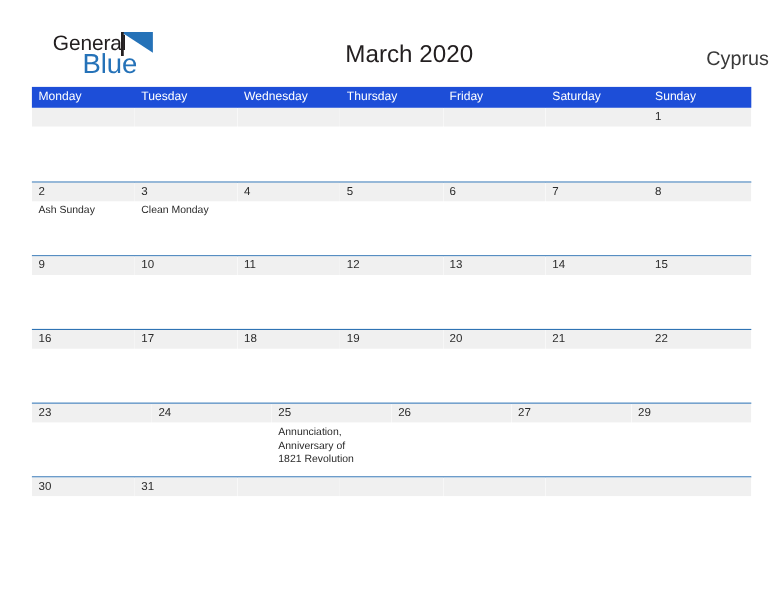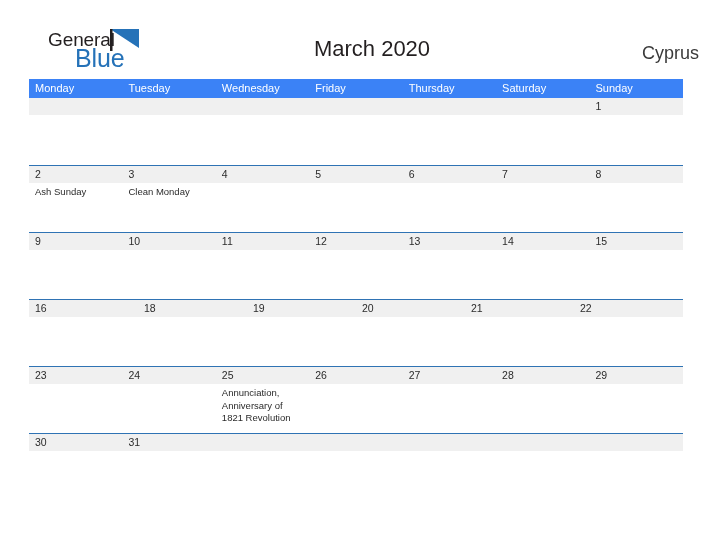--- a/index.html
+++ b/index.html
@@ -94,21 +94,21 @@
   .calendar {
     position: absolute;
     left: 29px;
     top: 79px;
     width: 654px;
   }
 
   .weekday-row {
     display: flex;
     width: 100%;
-    background: #3b82f6;
+    background: #1d4ed8;
     height: 19px;
   }
   .weekday-cell {
     flex: 1 1 0;
     box-sizing: border-box;
     padding-left: 6px;
     color: #ffffff;
     font-size: 11px;
     line-height: 19px;
     white-space: nowrap;
@@ -187,22 +187,22 @@
     <div class="cal-region">Cyprus</div>
 
   </div>
 
   <div class="calendar">
 
     <div class="weekday-row">
       <div class="weekday-cell">Monday</div>
       <div class="weekday-cell">Tuesday</div>
       <div class="weekday-cell">Wednesday</div>
+      <div class="weekday-cell">Thursday</div>
       <div class="weekday-cell">Friday</div>
-      <div class="weekday-cell">Thursday</div>
       <div class="weekday-cell">Saturday</div>
       <div class="weekday-cell">Sunday</div>
     </div>
 
     <div id="weeks-container">
         <div class="week-row first tall">
           <div class="day-cell empty">
             <div class="day-number-band"></div>
           </div>
           <div class="day-cell empty">
@@ -272,20 +272,23 @@
           <div class="day-cell">
             <div class="day-number-band">14</div>
           </div>
           <div class="day-cell">
             <div class="day-number-band">15</div>
           </div>
         </div>
         <div class="week-row tall">
           <div class="day-cell">
             <div class="day-number-band">16</div>
+          </div>
+          <div class="day-cell">
+            <div class="day-number-band">17</div>
           </div>
           <div class="day-cell">
             <div class="day-number-band">18</div>
           </div>
           <div class="day-cell">
             <div class="day-number-band">19</div>
           </div>
           <div class="day-cell">
             <div class="day-number-band">20</div>
           </div>
@@ -311,23 +314,20 @@
               <div class="event">1821 Revolution</div>
             </div>
           </div>
           <div class="day-cell">
             <div class="day-number-band">26</div>
           </div>
           <div class="day-cell">
             <div class="day-number-band">27</div>
           </div>
           <div class="day-cell">
-            <div class="day-number-band">28</div>
-          </div>
-          <div class="day-cell">
             <div class="day-number-band">29</div>
           </div>
         </div>
         <div class="week-row short">
           <div class="day-cell">
             <div class="day-number-band">30</div>
           </div>
           <div class="day-cell">
             <div class="day-number-band">31</div>
           </div>

